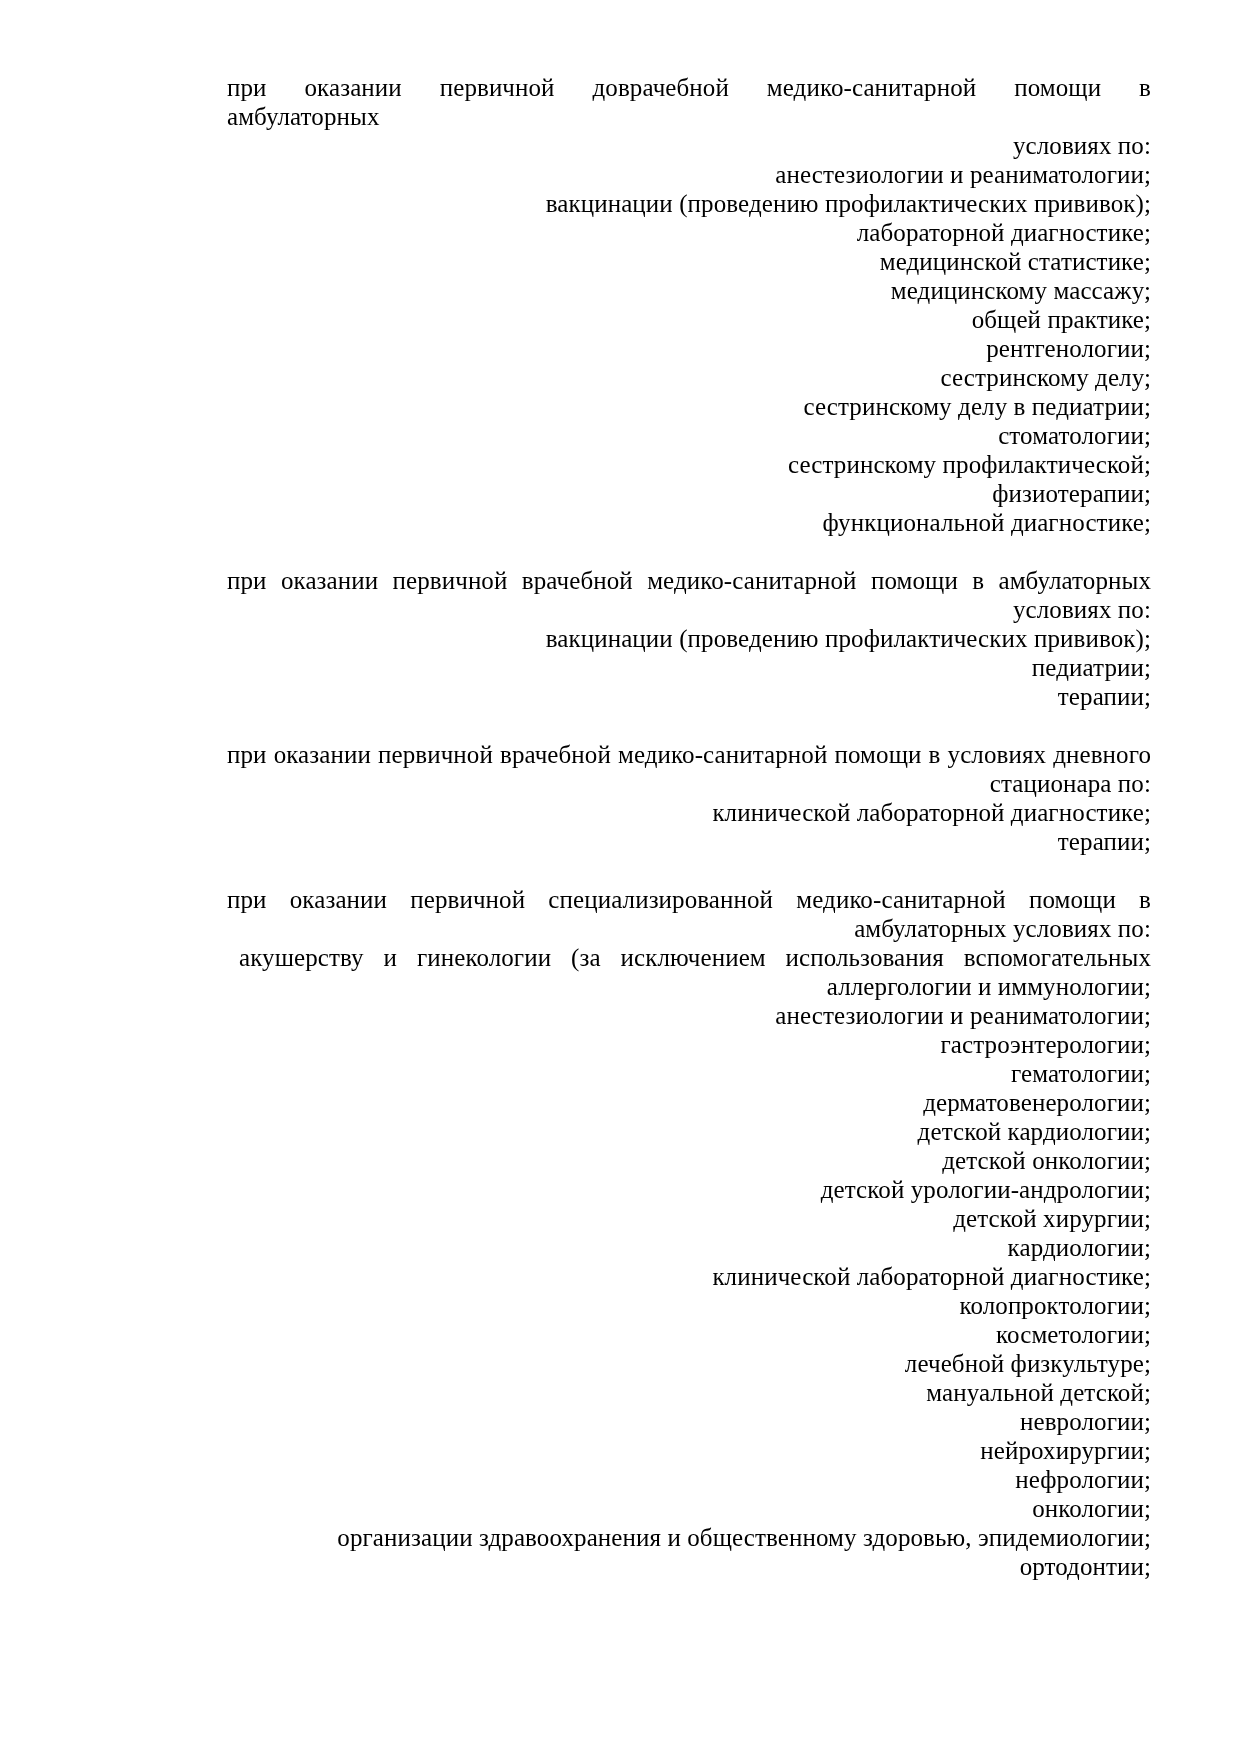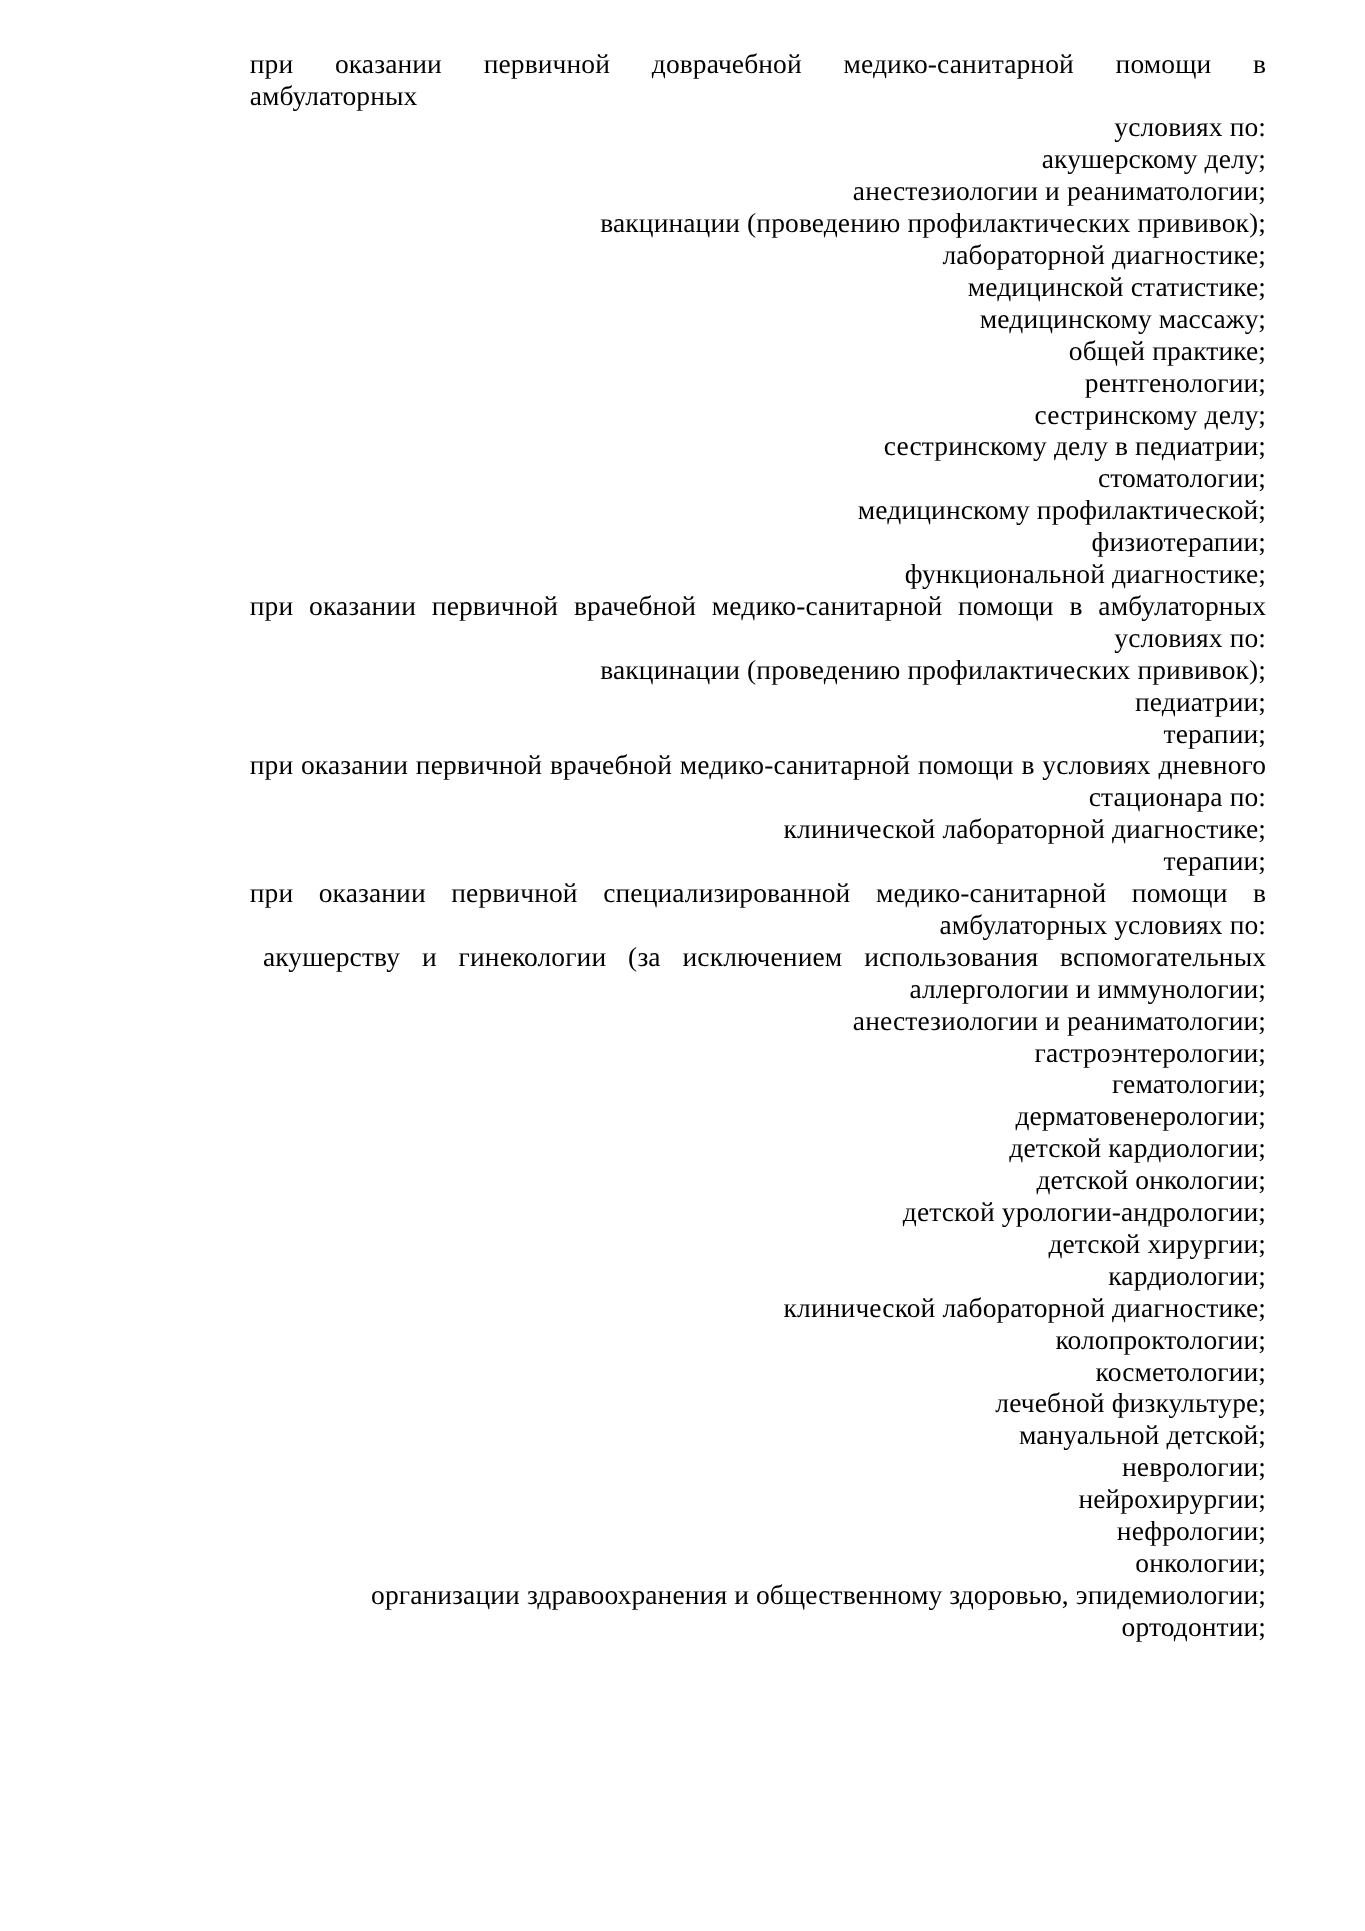--- a/index.html
+++ b/index.html
@@ -32,51 +32,51 @@
     color: #000000;
     letter-spacing: 0.1px;
   }
   .line {
     min-height: 29px;
     white-space: pre-wrap;
     text-align: right;
   }
   .line--para-first {
     padding-left: 16px;
+    margin-top: 29px;
   }
   .line--para-cont {
     padding-left: 0;
   }
   .line--item {
     padding-left: 28px;
   }
   .line--justify {
     text-align: justify;
     text-align-last: justify;
   }
 </style>
 </head>
 <body>
 
 <div class="page">
   <div class="text-block">
       <div class="line line--para-first line--justify">при  оказании  первичной  доврачебной  медико-санитарной  помощи  в  амбулаторных</div>
       <div class="line line--para-cont">условиях по:</div>
-      <div class="line line--item">акушерскому делу;</div>
       <div class="line line--item">анестезиологии и реаниматологии;</div>
       <div class="line line--item">вакцинации (проведению профилактических прививок);</div>
       <div class="line line--item">лабораторной диагностике;</div>
       <div class="line line--item">медицинской статистике;</div>
       <div class="line line--item">медицинскому массажу;</div>
       <div class="line line--item">общей практике;</div>
       <div class="line line--item">рентгенологии;</div>
       <div class="line line--item">сестринскому делу;</div>
       <div class="line line--item">сестринскому делу в педиатрии;</div>
       <div class="line line--item">стоматологии;</div>
-      <div class="line line--item">медицинскому профилактической;</div>
+      <div class="line line--item">сестринскому профилактической;</div>
       <div class="line line--item">физиотерапии;</div>
       <div class="line line--item">функциональной диагностике;</div>
       <div class="line line--para-first line--justify">при  оказании  первичной  врачебной  медико-санитарной  помощи  в  амбулаторных</div>
       <div class="line line--para-cont">условиях по:</div>
       <div class="line line--item">вакцинации (проведению профилактических прививок);</div>
       <div class="line line--item">педиатрии;</div>
       <div class="line line--item">терапии;</div>
       <div class="line line--para-first line--justify">при оказании первичной врачебной медико-санитарной помощи в условиях дневного</div>
       <div class="line line--para-cont">стационара по:</div>
       <div class="line line--item">клинической лабораторной диагностике;</div>

